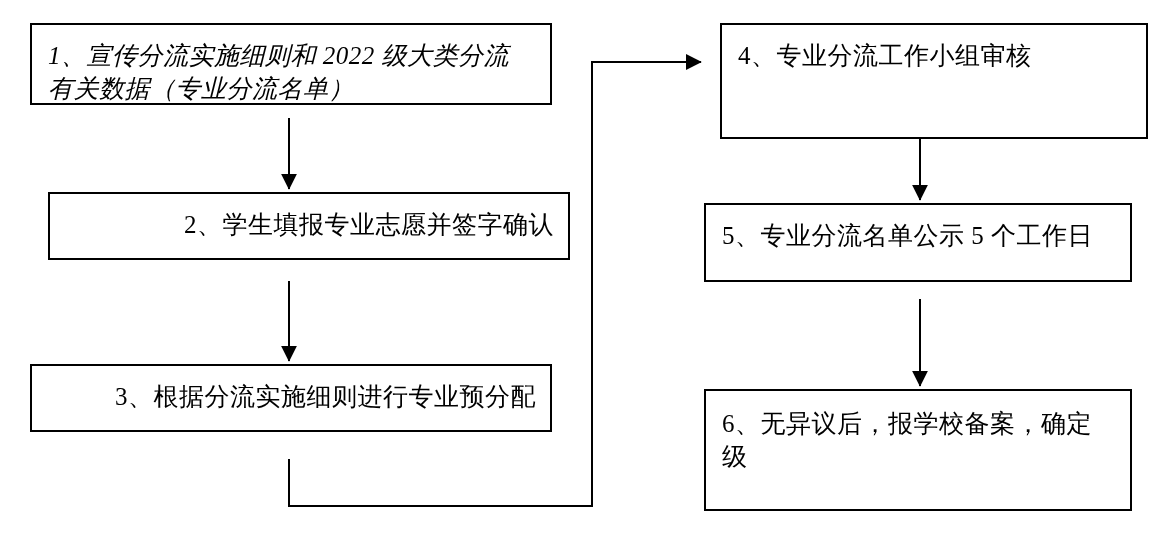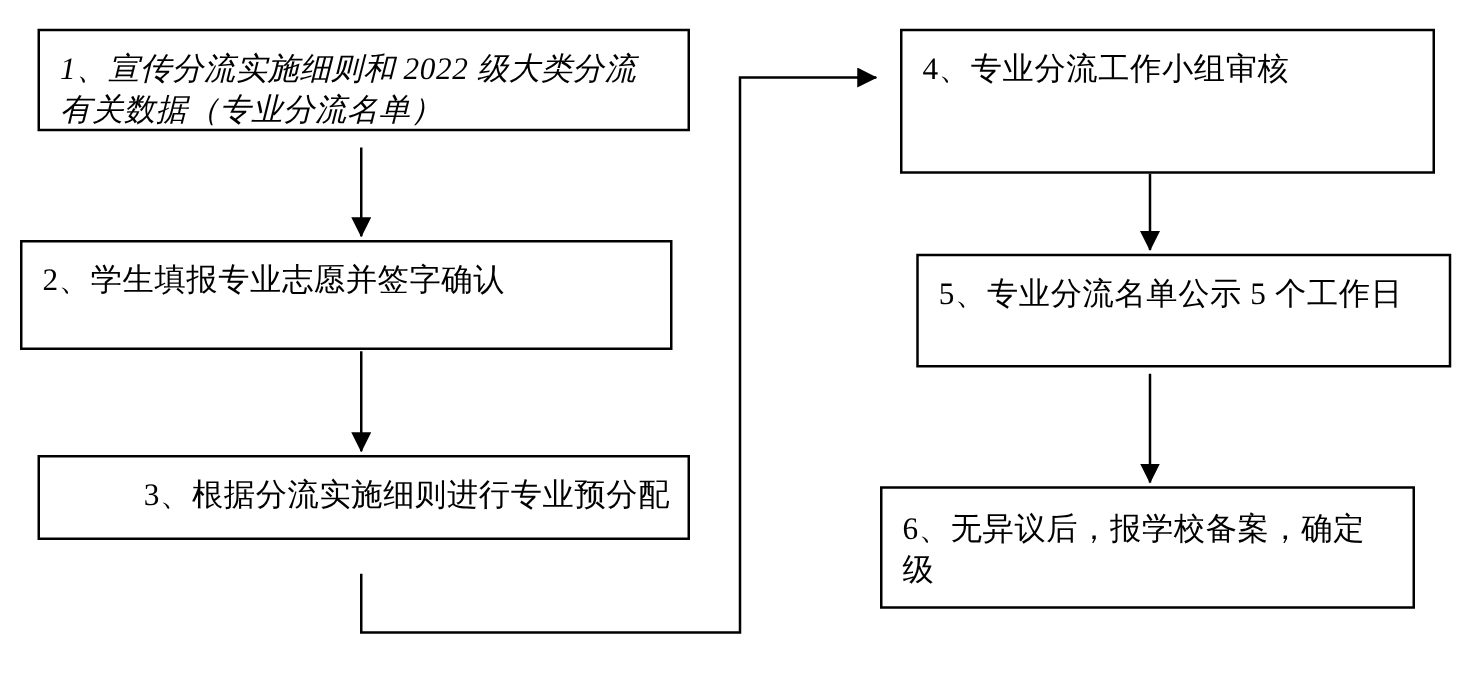--- a/index.html
+++ b/index.html
@@ -30,25 +30,25 @@
     border: 2px solid #000000;
     background: #ffffff;
     font-size: 25px;
     line-height: 33px;
     padding: 14px 14px 0 16px;
     letter-spacing: 0.5px;
     white-space: nowrap;
   }
   .node .line { white-space: nowrap; }
   .n1 { left: 30px;  top: 23px;  width: 522px; height: 82px; font-style: italic;  }
-  .n2 { left: 16px;  top: 192px; width: 522px; height: 88px;  }
+  .n2 { left: 48px;  top: 192px; width: 522px; height: 68px; text-align: right;  }
   .n3 { left: 30px;  top: 364px; width: 522px; height: 68px; text-align: right;  }
   .n4 { left: 704px; top: 23px;  width: 428px; height: 116px; margin-left: 16px;  }
-  .n5 { left: 704px; top: 203px; width: 428px; height: 91px; margin-left: 29px;  }
-  .n6 { left: 704px; top: 389px; width: 428px; height: 98px; padding-top: 16px; }
+  .n5 { left: 704px; top: 203px; width: 428px; height: 79px;  }
+  .n6 { left: 704px; top: 389px; width: 428px; height: 122px; padding-top: 16px; }
 </style>
 </head>
 <body>
 
 <div class="canvas">
 
   <svg class="connectors" viewBox="0 0 1172 540" xmlns="http://www.w3.org/2000/svg">
     <defs>
       <marker id="arrowhead" viewBox="0 0 10 10" refX="9.5" refY="5" markerWidth="16" markerHeight="16" markerUnits="userSpaceOnUse" orient="auto">
         <path d="M0,0 L10,5 L0,10 Z" fill="#000000"></path>

